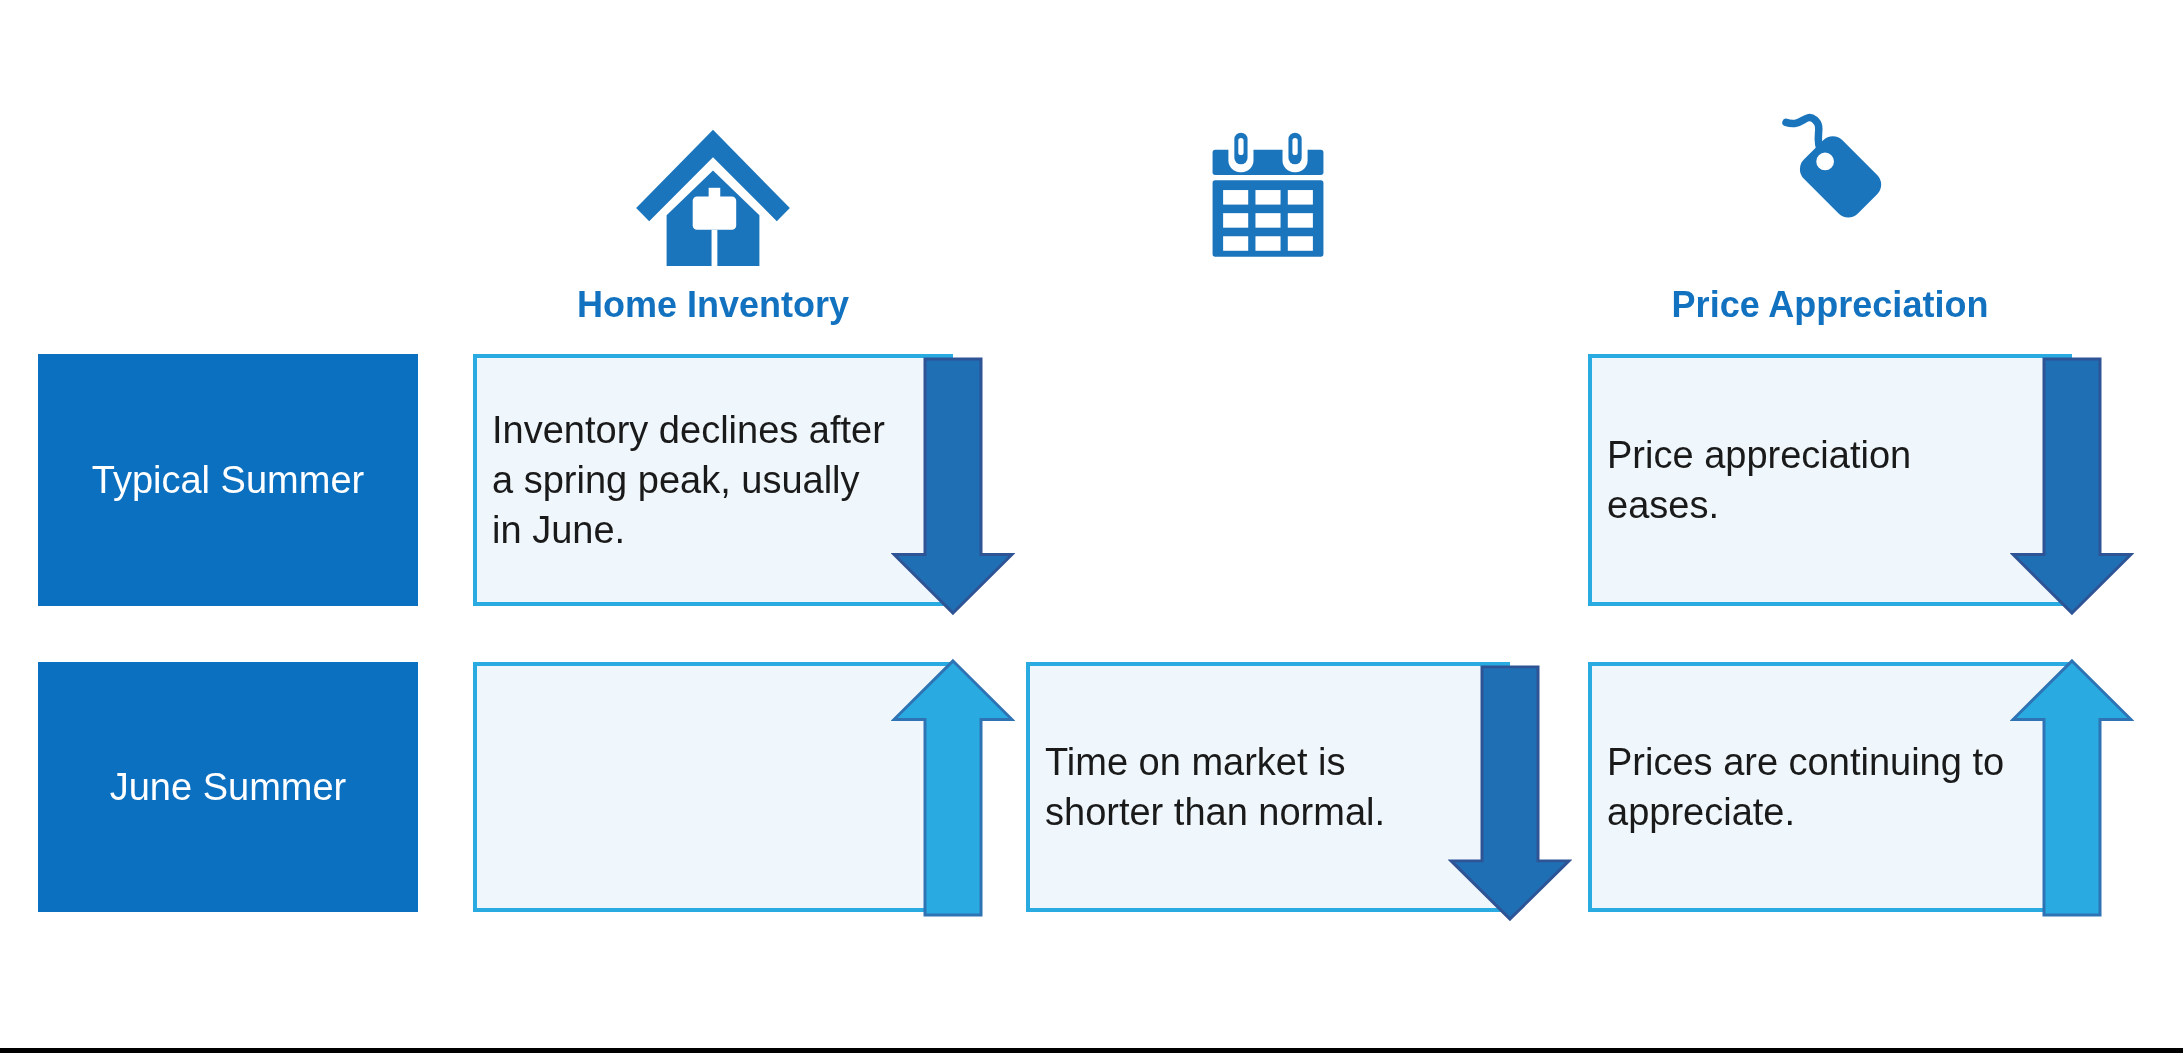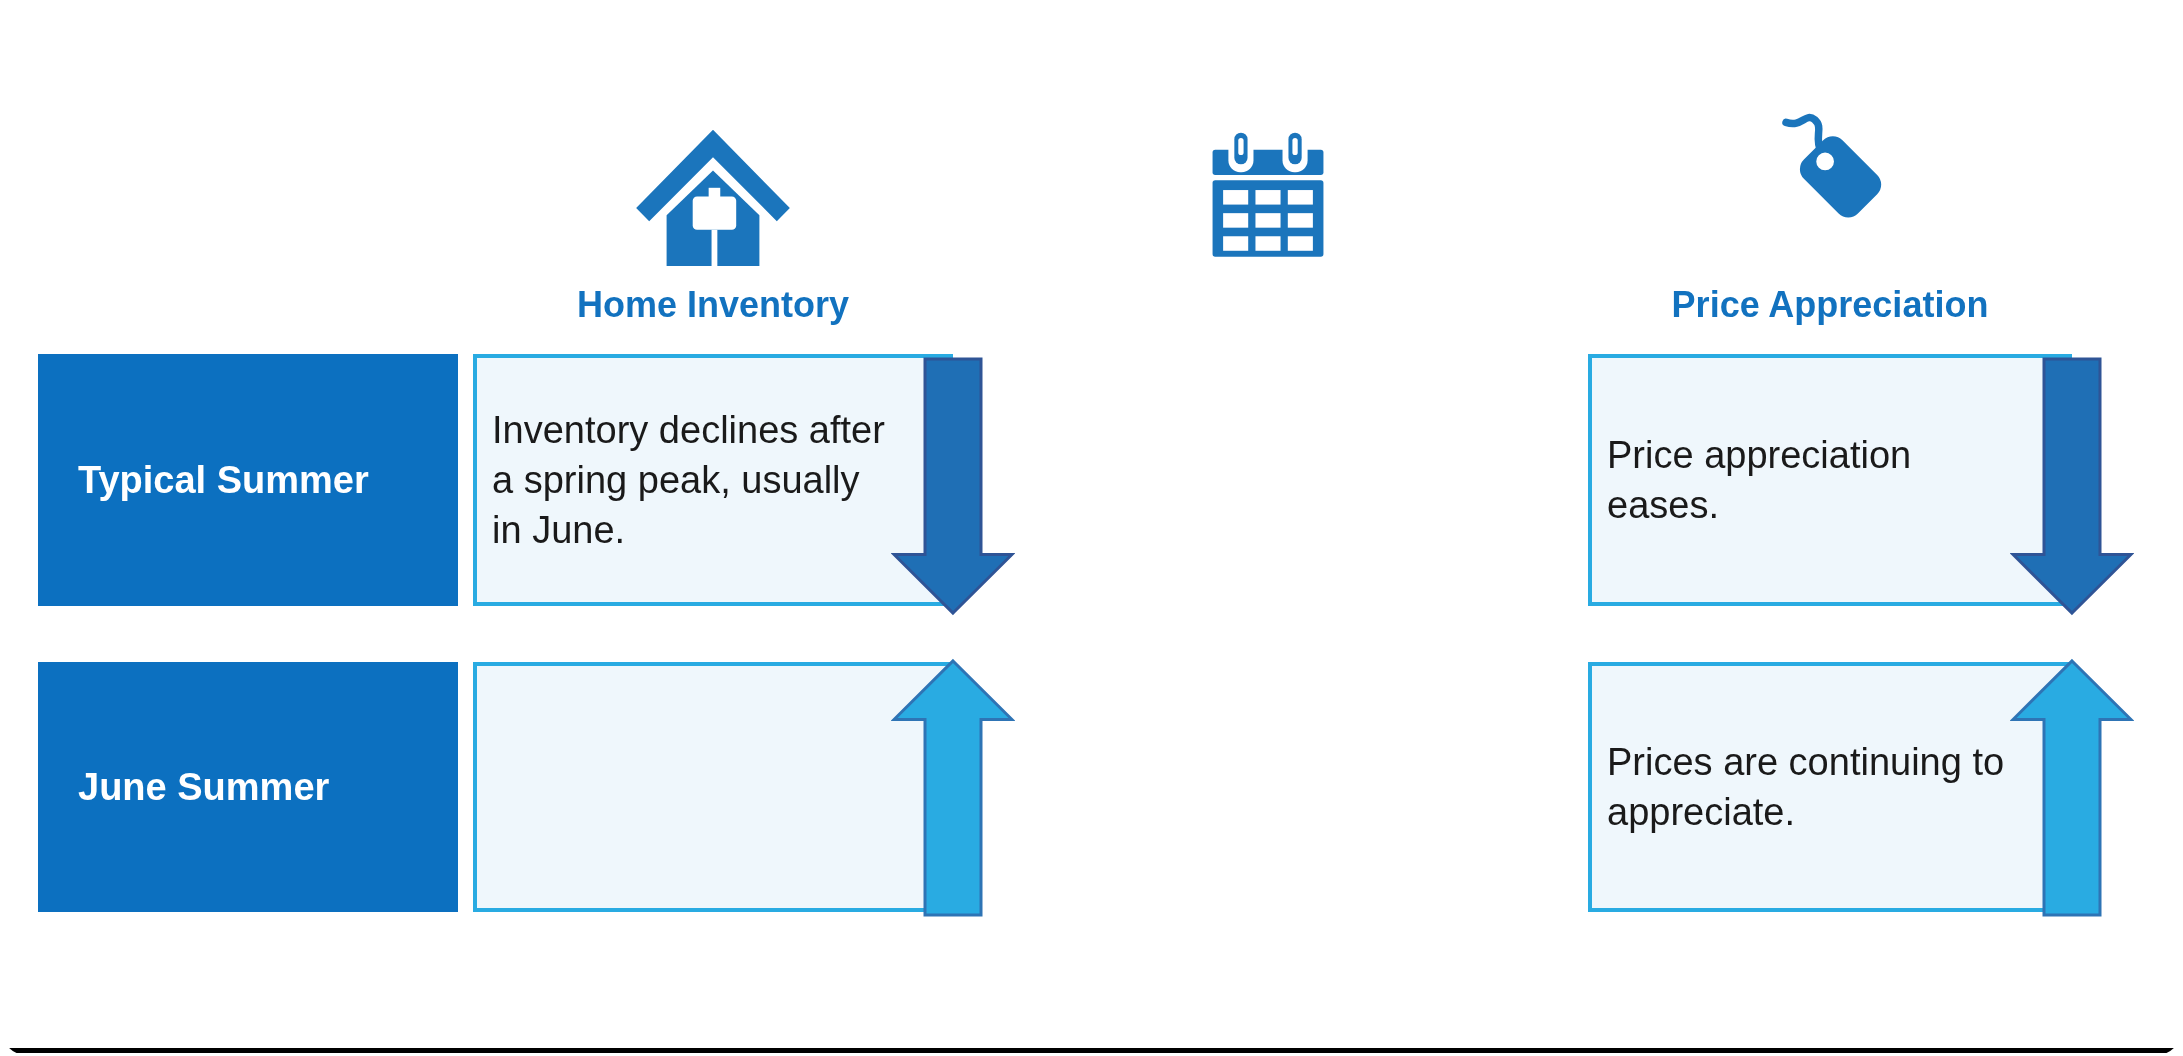--- a/index.html
+++ b/index.html
@@ -2,21 +2,20 @@
 <html><head>
 <meta charset="utf-8">
 <style>
   html,body { margin:0; padding:0; background:#ffffff; }
   .canvas {
     position:relative;
     width:2183px; height:1056px;
     background:#ffffff;
     overflow:hidden;
     font-family:"Liberation Sans","DejaVu Sans",sans-serif;
-    border-radius:29px;
   }
 
   
   .icon-abs { position:absolute; }
   .icon-abs svg { display:block; width:100%; height:100%; }
   .ic-fill { fill:#1b75bc; }
   .ic-white { fill:#ffffff; }
   .ic-stroke { stroke:#1b75bc; fill:none; stroke-linecap:round; }
 
   .col-label {
@@ -30,22 +29,22 @@
   .c2 { left:1026px; width:484px; }
   .c3 { left:1588px; width:484px; }
   
   .r1 { top:354px; height:252px; }
   .r2 { top:662px; height:250px; }
 
   
   .row-label {
     position:absolute; left:38px; width:380px;
     background:#0c70c0;
-    display:flex; align-items:center; 
-    color:#ffffff; font-size:38px; font-weight:bold;padding-left:40px;
+    display:flex; align-items:center; justify-content:center;
+    color:#ffffff; font-size:38px; font-weight:normal;
   }
 
   
   .cell {
     position:absolute;
     background:#eff7fc;
     border:4px solid #29abe2;
     box-sizing:border-box;
     display:flex; align-items:center;
   }
@@ -158,20 +157,29 @@
     </div>
   </div>
 
   <div class="cell r2 c1">
     <div class="arrow arrow-up">
       <svg viewBox="0 0 124 266" preserveAspectRatio="none">
         <polygon points="62,3 121,63 90,63 90,263 34,263 34,63 3,63"></polygon>
       </svg>
     </div>
   </div>
+  <div class="cell r2 c2">
+    <span class="cell-text">Time on market is
+shorter than normal.</span>
+    <div class="arrow arrow-down">
+      <svg viewBox="0 0 124 266" preserveAspectRatio="none">
+        <polygon points="62,3 121,63 90,63 90,263 34,263 34,63 3,63"></polygon>
+      </svg>
+    </div>
+  </div>
   <div class="cell r2 c3">
     <span class="cell-text">Prices are continuing to
 appreciate.</span>
     <div class="arrow arrow-up">
       <svg viewBox="0 0 124 266" preserveAspectRatio="none">
         <polygon points="62,3 121,63 90,63 90,263 34,263 34,63 3,63"></polygon>
       </svg>
     </div>
   </div>
 

